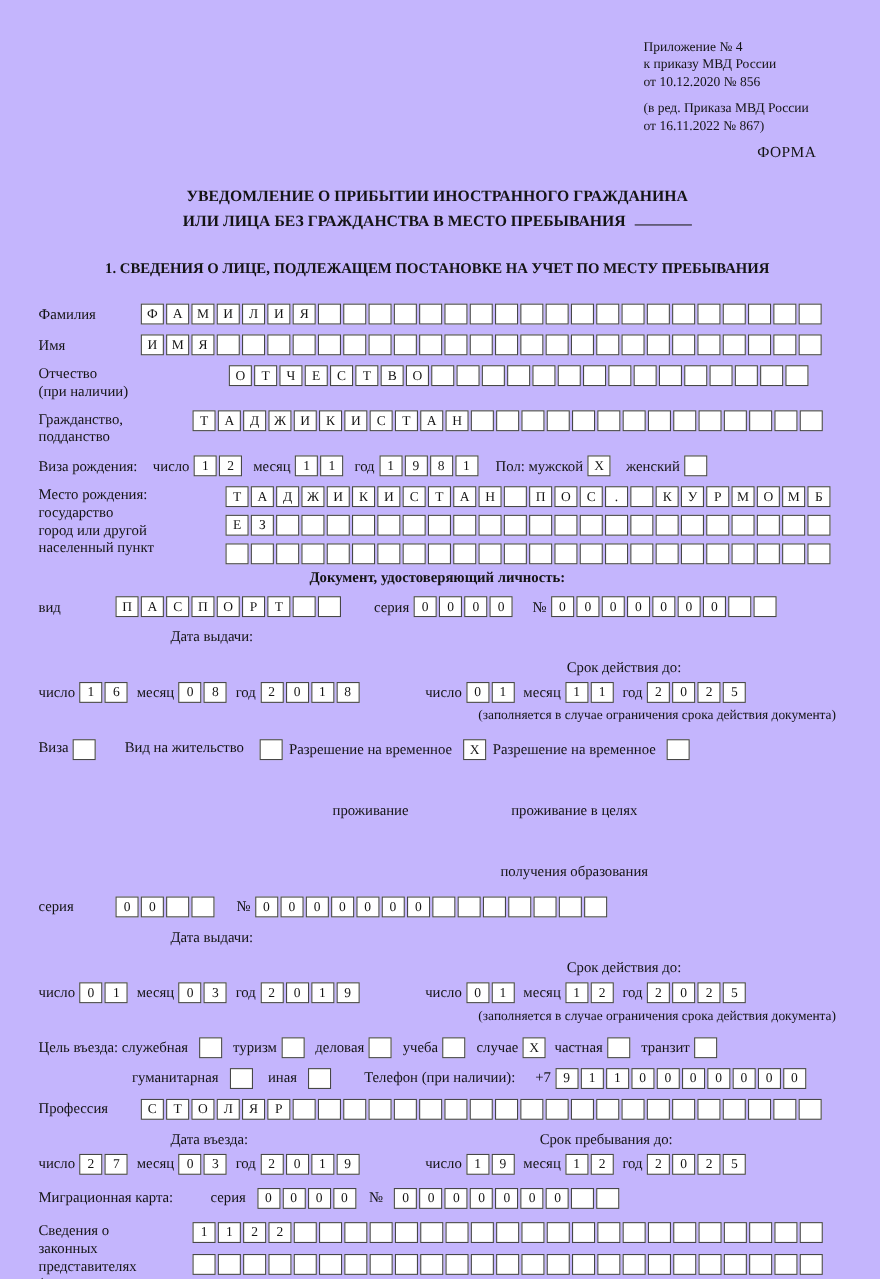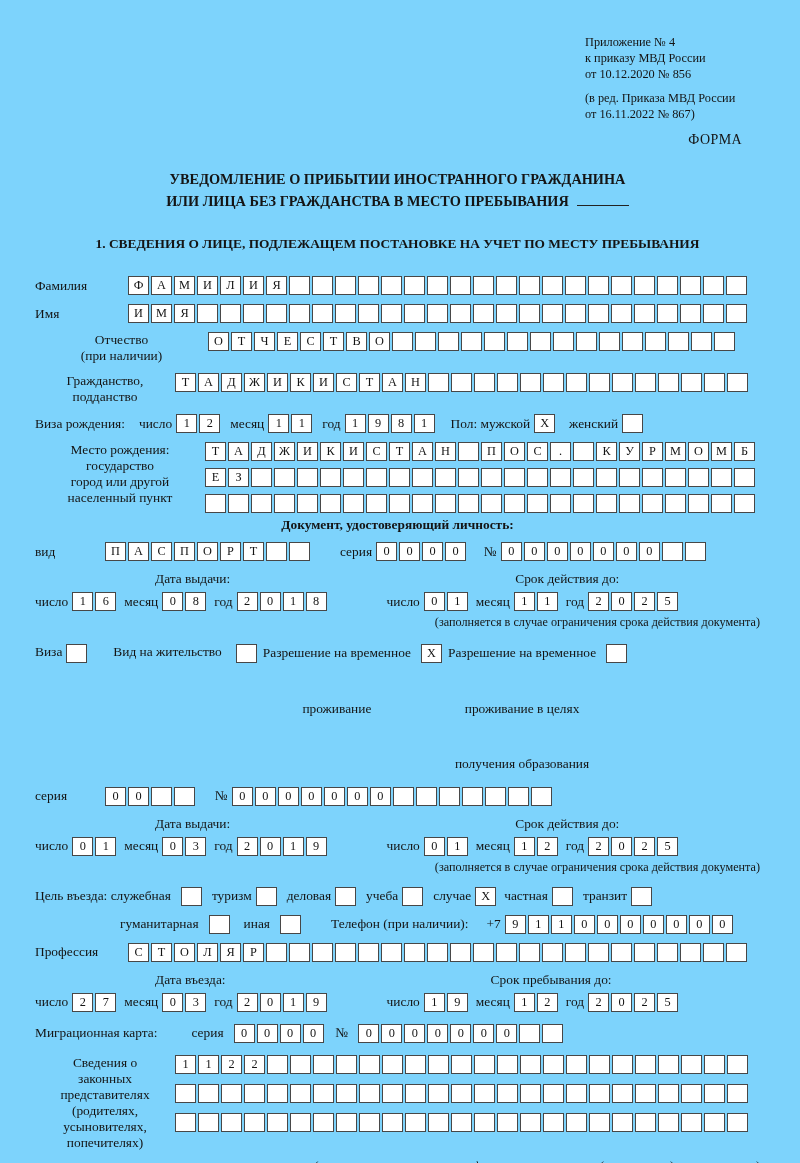--- a/index.html
+++ b/index.html
@@ -1,49 +1,49 @@
 <!DOCTYPE html>
 <html><head>
 <meta charset="utf-8">
 <style>
   * { box-sizing: border-box; }
   html, body { margin: 0; padding: 0; background: #ffffff; }
   body { font-family: "Liberation Serif", serif; color: #141414; }
-  .page { width: 800px; height: 1163px; background: #7dd3fc; padding: 34px 40px 14px 35px; overflow: hidden; }
+  .page { width: 800px; height: 1163px; background: #c4b5fd; padding: 34px 40px 14px 35px; overflow: hidden; }
 
   .annex { margin-left: 550px; font-size: 12.3px; line-height: 1.32; }
   .mt6 { margin-top: 7px; }
   .forma { font-weight: normal; font-size: 14px; text-align: right; padding-right: 18px; margin-top: 10px; letter-spacing: .4px; }
   .title { text-align: center; font-weight: bold; font-size: 14.3px; margin-top: 20px; line-height: 1.55; }
   .uline { display: inline-block; width: 52px; border-bottom: 1.4px solid #222; height: 12px; margin-left: 8px; }
   .section-title { font-weight: bold; font-size: 13.4px; text-align: center; margin-top: 24px; }
 
   .row { display: flex; align-items: flex-start; margin-top: 9px; font-size: 13.4px; }
   .inline { align-items: center; }
   .lbl, .dlabel { flex: 0 0 auto; }
   .dlabel { margin-right: 4px; white-space: nowrap; }
   .w93 { width: 93px; } .w173 { width: 173px; } .w140 { width: 140px; }
   .w170 { width: 170px; } .w70 { width: 70px; }
-  .blk { display: block; text-align: center; } .ctr { text-align: center; }
+  .blk { display: block; } .ctr { text-align: center; }
   .stack { display: flex; flex-direction: column; line-height: 1.35; }
 
   .cells { display: flex; flex: 0 0 auto; }
   .cellcol { display: flex; flex-direction: column; }
   .cell { flex: 0 0 auto; width: 21px; height: 19px; border: 1px solid #474747; margin-right: 2px;
           display: flex; align-items: center; justify-content: center; font-size: 12.3px; background: #fff; }
   .mb7 { margin-bottom: 7px; } .mb10 { margin-bottom: 10px; }
 
   .ml6{margin-left:6px;} .ml8{margin-left:8px;} .ml10{margin-left:10px;} .ml12{margin-left:12px;}
   .ml14{margin-left:14px;} .ml16{margin-left:16px;} .ml18{margin-left:18px;} .ml20{margin-left:4px;gap:37px;}
   .ml24{margin-left:24px;} .ml28{margin-left:28px;} .ml30{margin-left:30px;} .mlBig{margin-left:58px;}
 
   .doc-header { font-weight: bold; font-size: 13.4px; text-align: center; margin-top: 4px; }
   .dheads { display: flex; font-size: 13.4px; margin-top: 10px; gap: 20px; }
   .dh1 { margin-left: 120px; }
-  .dh2 { margin-left: 265px; }
+  .dh2 { margin-left: 265px; margin-top: 28px; }
   .dh2b { margin-left: 245px; }
   .note-r { font-size: 12.2px; text-align: right; margin-top: 4px; }
   .para { font-size: 13.4px; margin-top: 12px; line-height: 1.5; }
   .indent85 { margin-left: 85px; }
   .permit { align-items: flex-start; margin-top: 14px; }
   .bot-note { font-size: 12.2px; text-align: right; margin-top: 8px; }
 </style>
 </head>
 <body>
 

